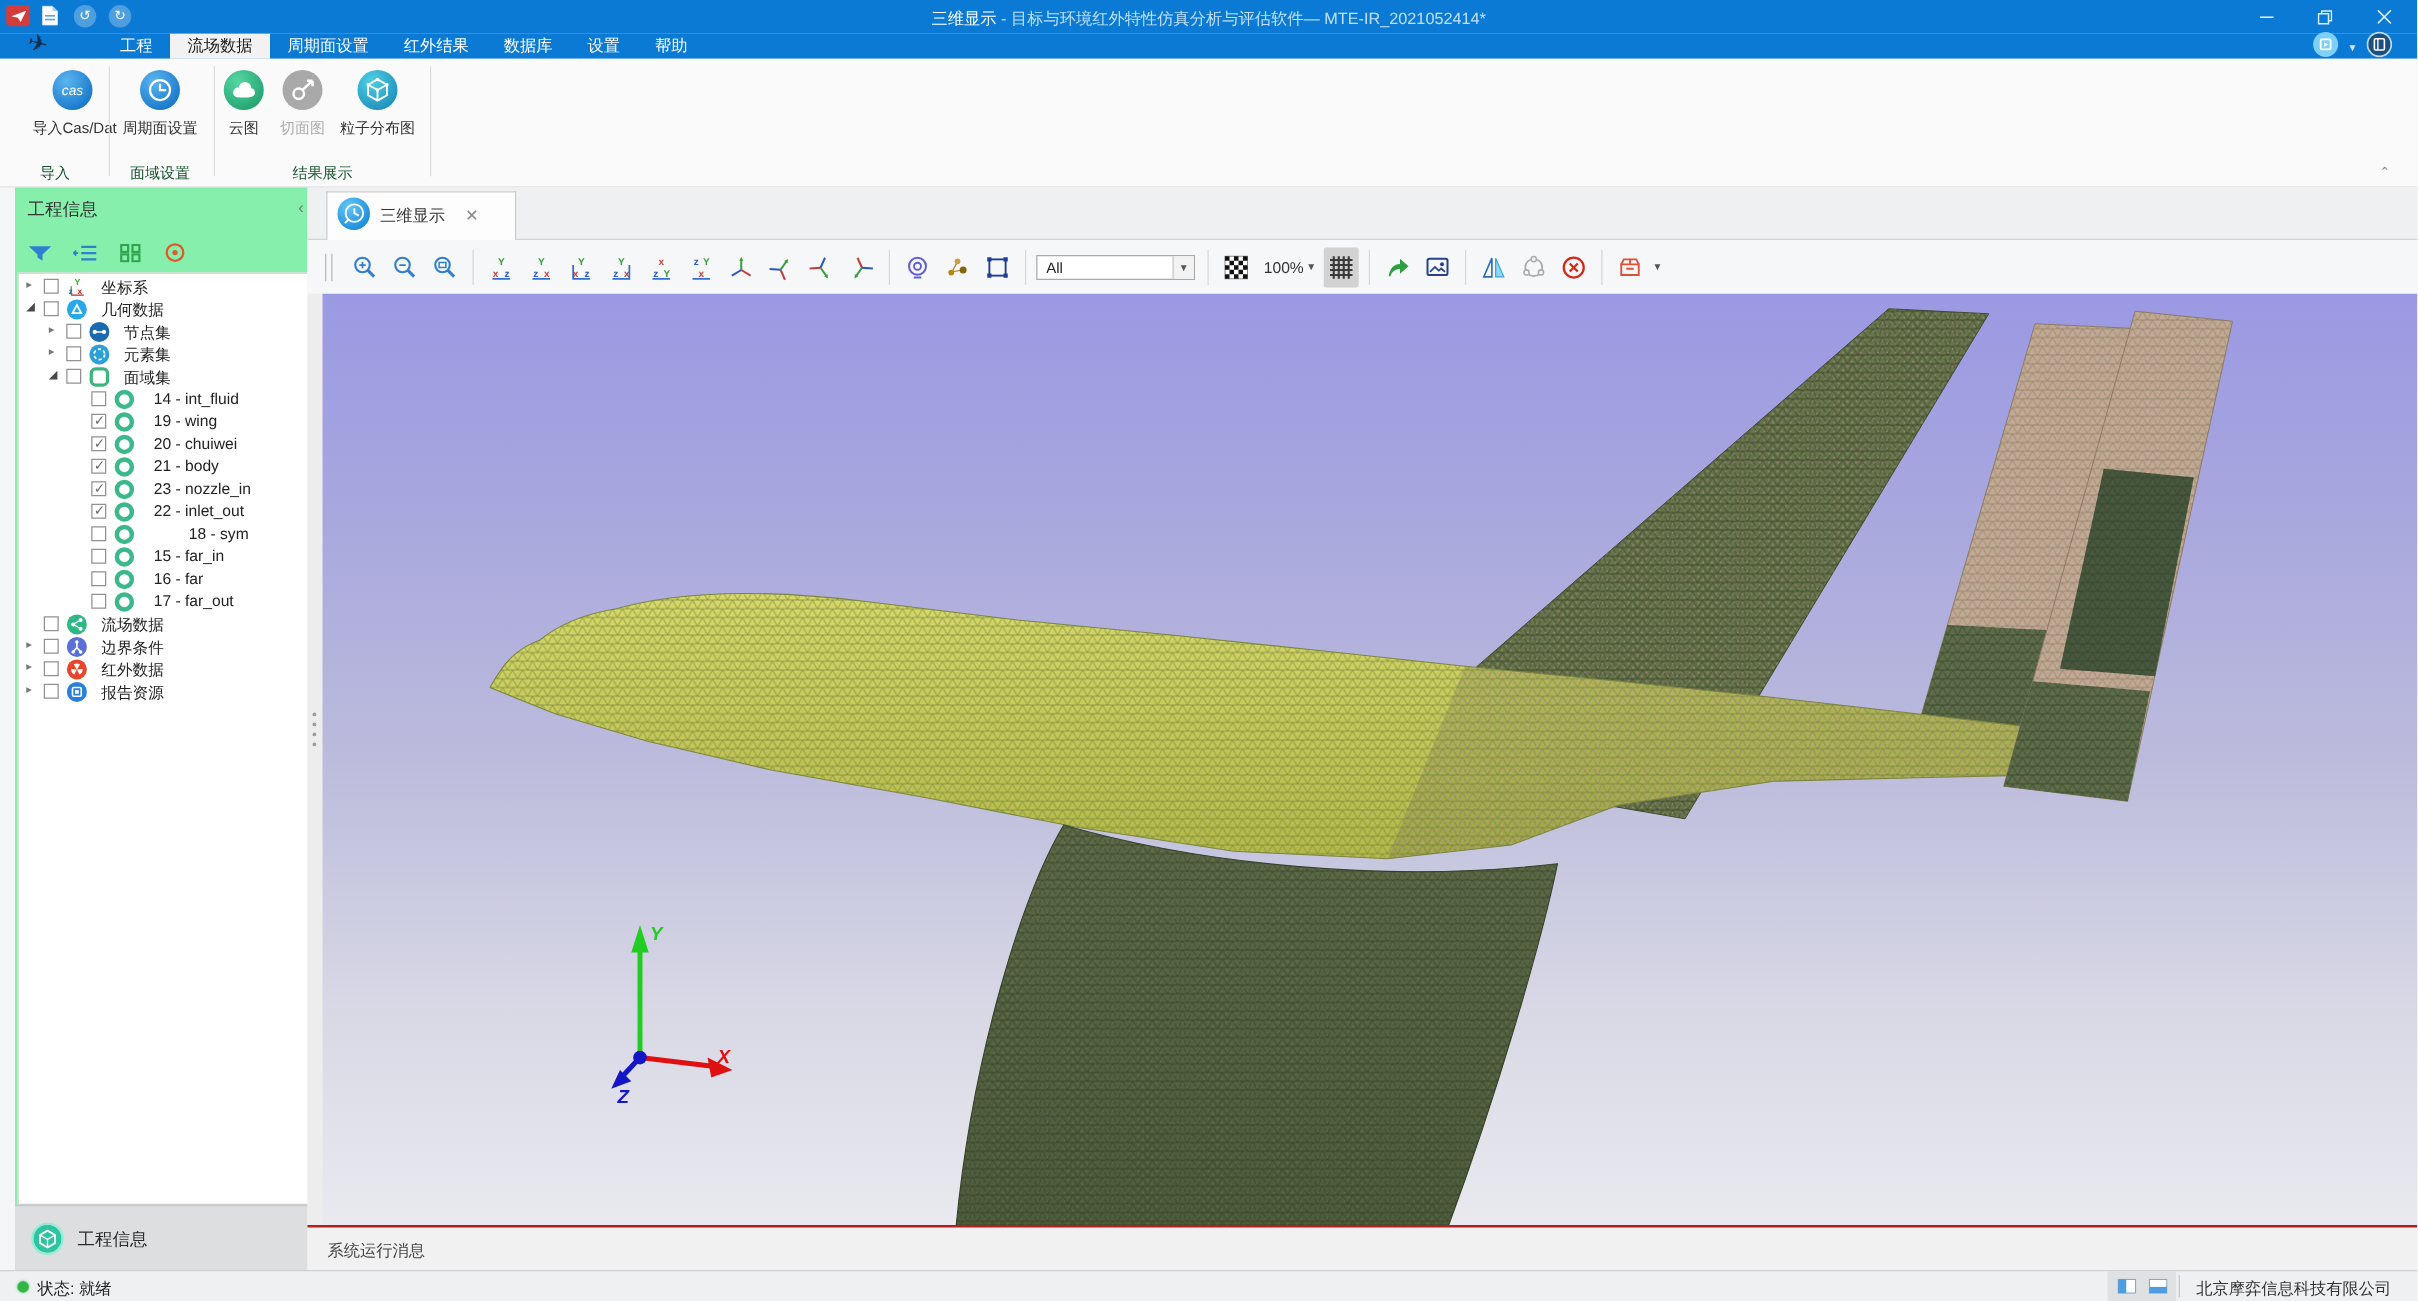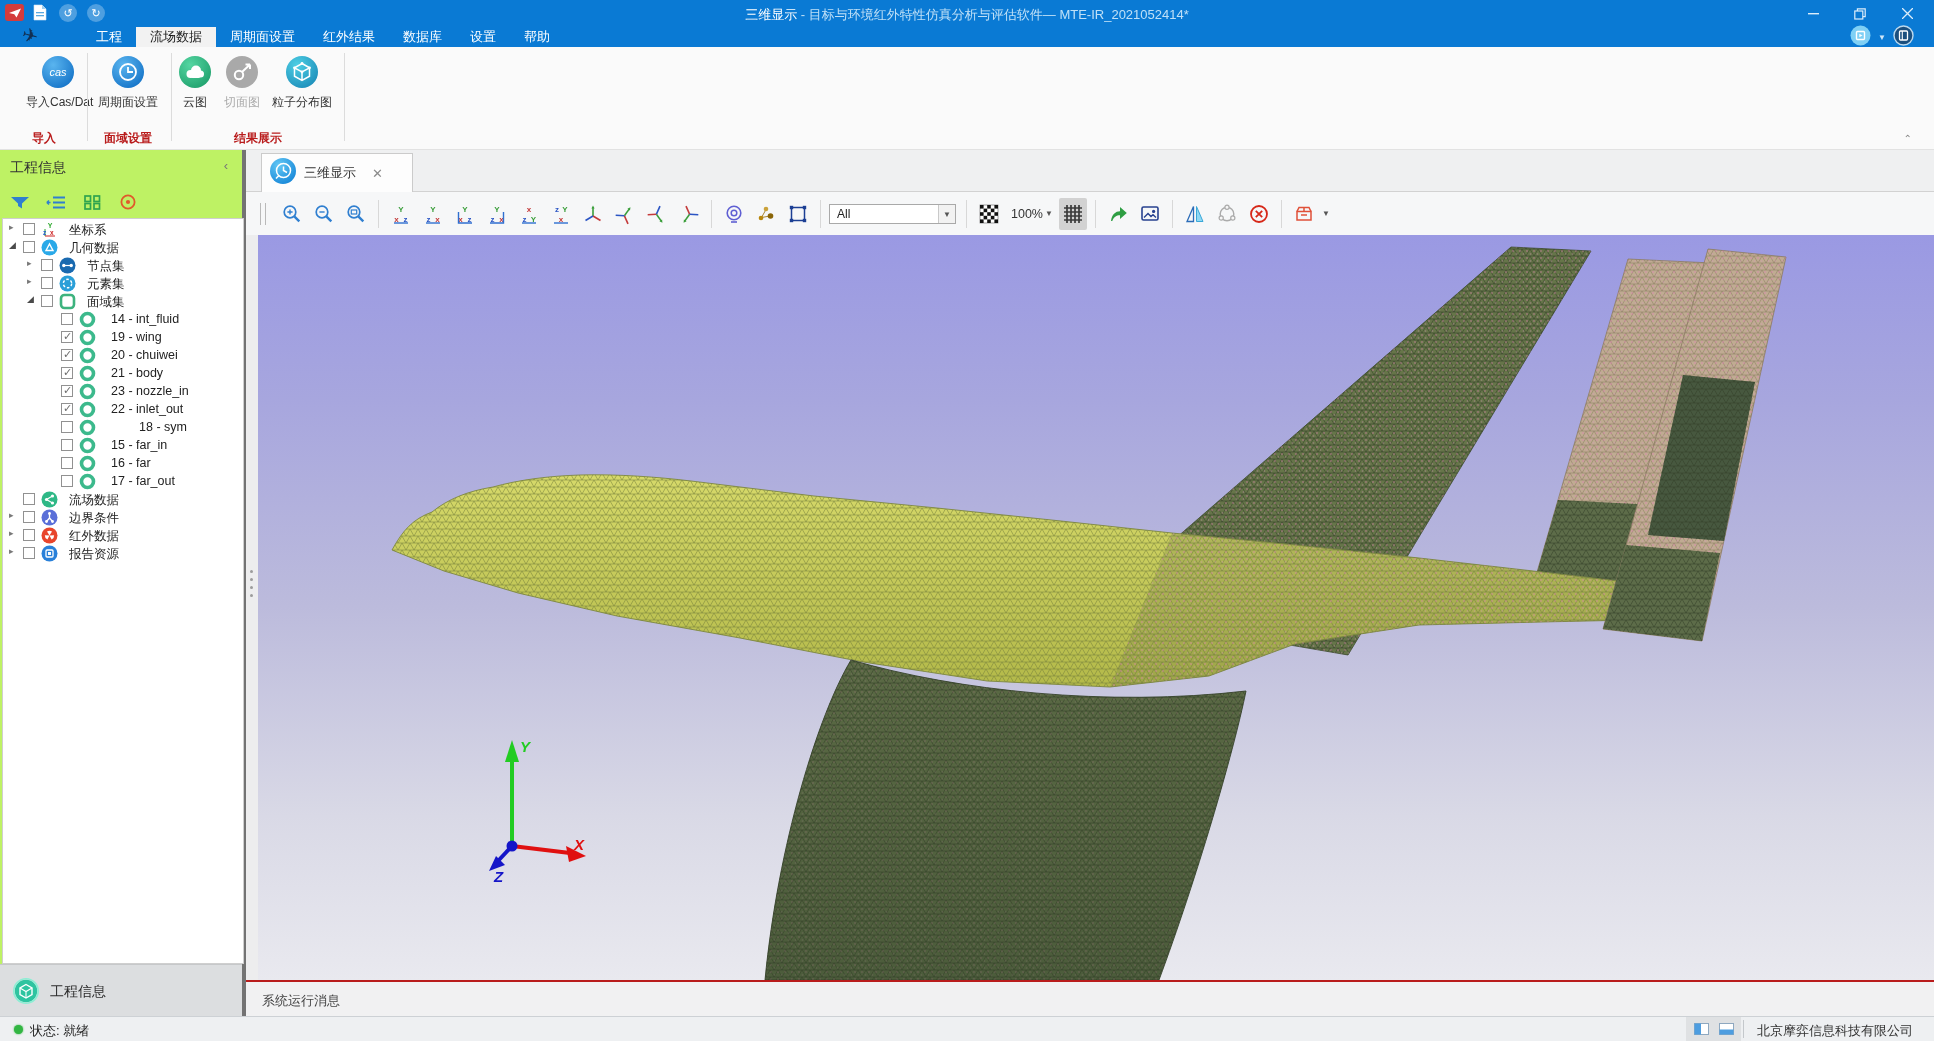--- a/index.html
+++ b/index.html
@@ -25,25 +25,25 @@
   .mi.active { background:#f2f2f2; color:#1b1b1b; }
   .mbar-right { position:absolute; right:20px; top:-2px; display:flex; align-items:center; gap:7px; }
 
   
   .ribbon { position:absolute; left:0; top:47px; width:100%; height:103px; background:#fafafa; border-bottom:1px solid #e2e2e2; }
   .rbtn { position:absolute; top:8px; transform:translateX(-50%); text-align:center; width:90px; }
   .rbtn .circ { width:34px; height:34px; margin:0 auto; border-radius:50%; }
   .rbtn .rlab { margin-top:5px; font-size:12px; color:#333; white-space:nowrap; }
   .rbtn.dis .rlab { color:#ababab; }
   .rsep { position:absolute; top:6px; height:88px; width:1px; background:#dcdcdc; }
-  .rgroup { position:absolute; top:83px; transform:translateX(-50%); font-size:12px; color:#b91c1c; white-space:nowrap;font-weight:bold; }
+  .rgroup { position:absolute; top:83px; transform:translateX(-50%); font-size:12px; color:#14532d; white-space:nowrap; }
   .rib-collapse { position:absolute; right:22px; top:86px; color:#888; font-size:10px; }
 
   
-  .left-panel { position:absolute; left:0; top:150px; width:246px; height:866px; background:#bef264; border-right:4px solid #737373; }
+  .left-panel { position:absolute; left:12px; top:150px; width:246px; height:866px; background:#86efac; border-right:1px solid #737373; }
   .lp-header { position:absolute; left:0; top:0; width:100%; height:36px; }
   .lp-title { position:absolute; left:10px; top:9px; font-size:14px; color:#333; }
   .lp-collapse { position:absolute; right:14px; top:8px; color:#777; font-size:13px; }
   .lp-tools { position:absolute; left:0; top:36px; width:100%; height:32px; display:flex; align-items:center; gap:14px; padding-left:9px; }
   .lp-tools .tool { width:22px; height:18px; display:flex; align-items:center; justify-content:center; }
   .tree { position:absolute; left:2px; top:68px; width:242px; height:746px; background:#ffffff; border:1px solid #cfcfcf; overflow:hidden; }
   .trow { position:absolute; left:0; width:100%; height:18px; }
   .texp { position:absolute; top:2px; font-size:9px; color:#787878; }
   .texp.open { color:#4a4a4a; font-size:9px; }
   .tcb { position:absolute; top:2.5px; width:12px; height:12px; border:1px solid #919191; background:#fff; }

